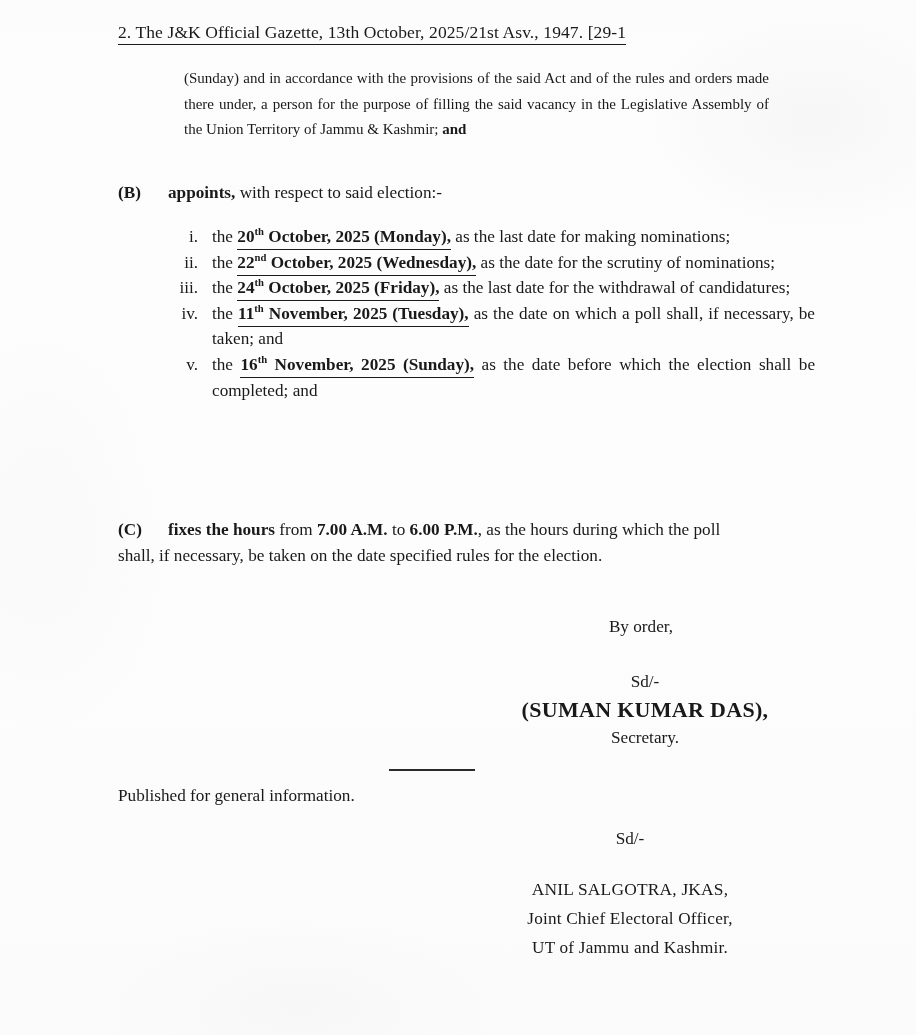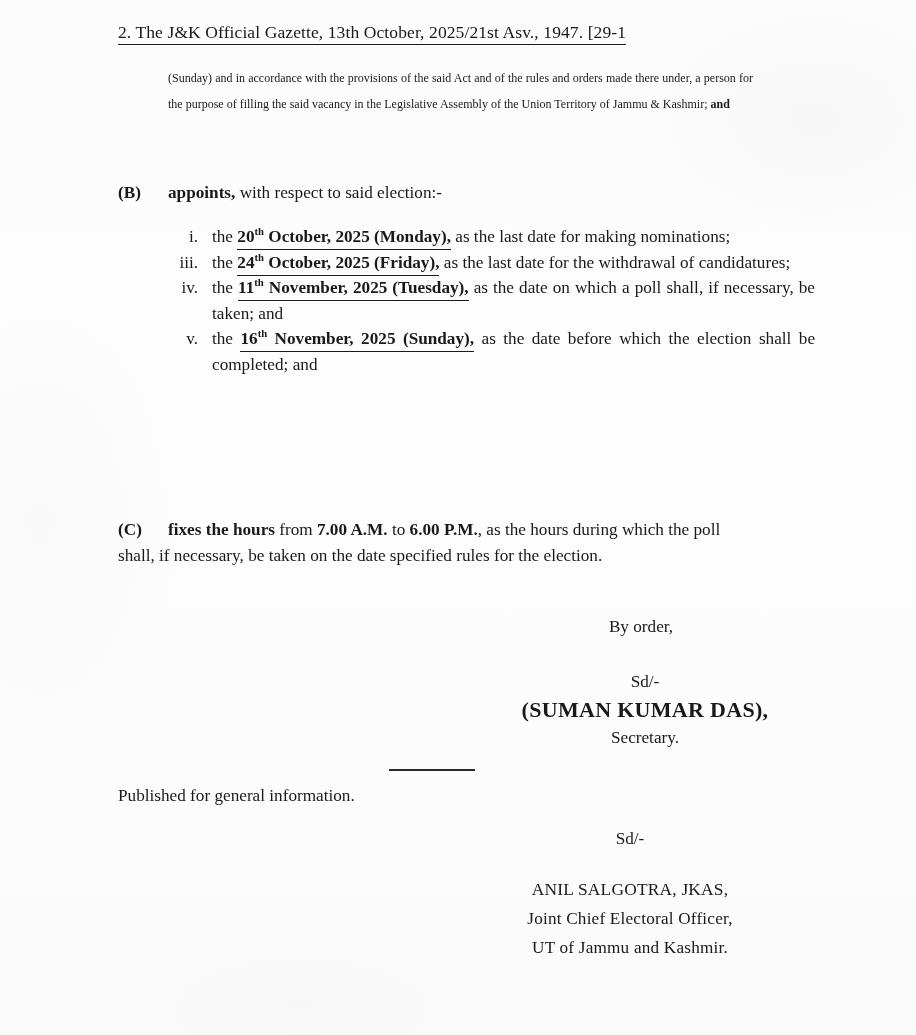--- a/index.html
+++ b/index.html
@@ -46,23 +46,23 @@
   }
   .gazette-header .hdr-text {
     border-bottom: 1.6px solid #1b1b1b;
     padding-bottom: 1px;
     display: inline-block;
   }
 
   
   .body-col {
     position: absolute;
-    left: 168px;
+    left: 184px;
     width: 585px;
-    font-size: 12px;
+    font-size: 15px;
     line-height: 25.6px;
     text-align: justify;
     text-justify: inter-word;
   }
   .para-intro { top: 66px; }
 
   .clause {
     position: absolute;
     left: 118px;
     width: 635px;
@@ -207,20 +207,24 @@
       </span>
     </div>
 
     <div class="roman-list">
 
       <div class="roman-item ri-1">
         <span class="rn">i.</span>
         <span class="ritem-text"><span>the </span><span class="date-em"><span>20</span><sup>th</sup><span> October, 2025 (Monday),</span></span><span> as the last date for making nominations;</span></span>
       </div>
 
+      <div class="roman-item ri-2">
+        <span class="rn">ii.</span>
+        <span class="ritem-text"><span>the </span><span class="date-em"><span>22</span><sup>nd</sup><span> October, 2025 (Wednesday),</span></span><span> as the date for the scrutiny of nominations;</span></span>
+      </div>
 
       <div class="roman-item ri-3">
         <span class="rn">iii.</span>
         <span class="ritem-text"><span>the </span><span class="date-em"><span>24</span><sup>th</sup><span> October, 2025 (Friday),</span></span><span> as the last date for the withdrawal of candidatures;</span></span>
       </div>
 
       <div class="roman-item ri-4">
         <span class="rn">iv.</span>
         <span class="ritem-text"><span>the </span><span class="date-em"><span>11</span><sup>th</sup><span> November, 2025 (Tuesday),</span></span><span> as the date on which a poll shall, if necessary, be taken; and</span></span>
       </div>

